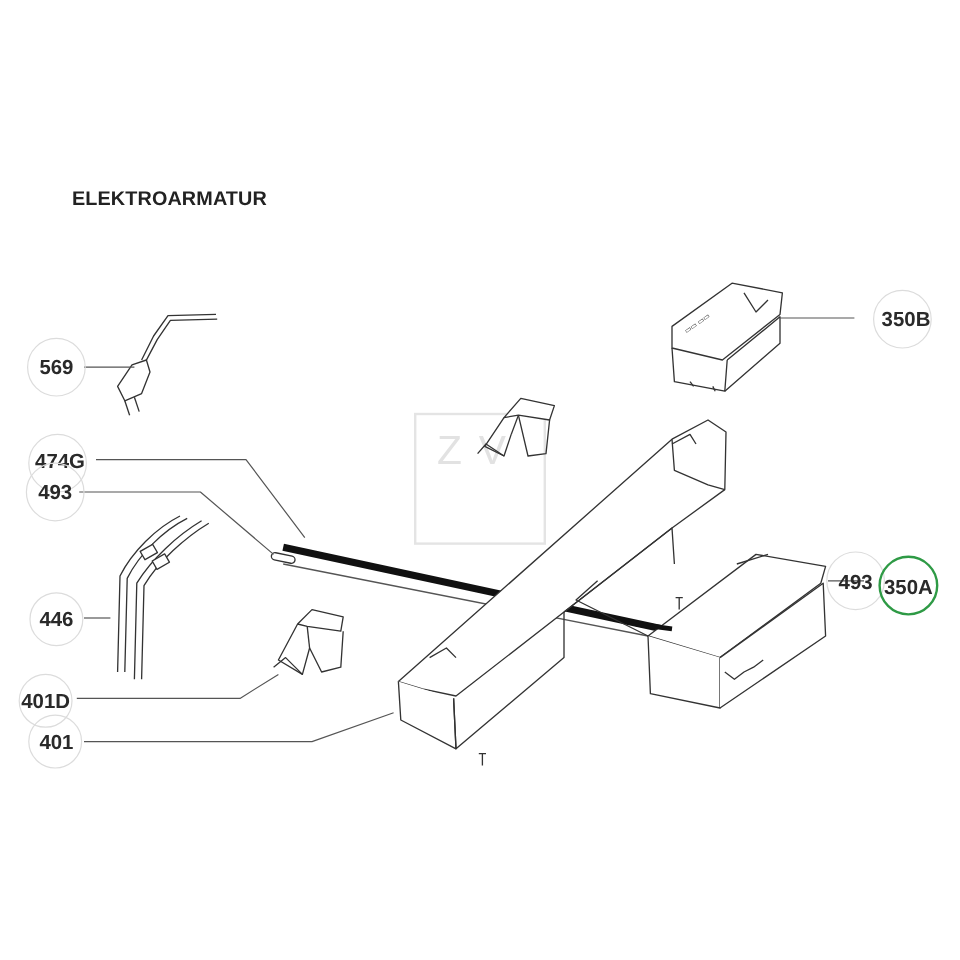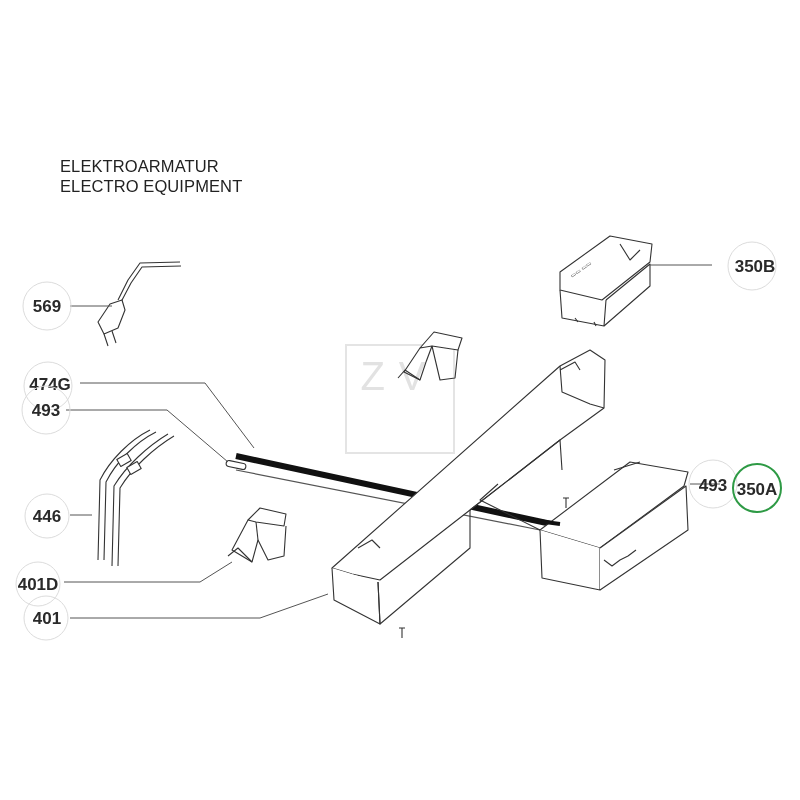--- a/index.html
+++ b/index.html
@@ -1,28 +1,27 @@
 <!DOCTYPE html>
 <html><head>
 <meta charset="utf-8">
 <style>
   html, body { margin:0; padding:0; background:#ffffff; }
   body { width:800px; height:800px; position:relative; overflow:hidden; font-family:"Liberation Sans", sans-serif; }
-  .title { position:absolute; left:60px; top:156px; font-weight:normal; font-size:16.5px; line-height:20px; color:#222; letter-spacing:0.1px; }
+  .title { position:absolute; left:60px; top:156px; font-weight:bold; font-size:16.5px; line-height:20px; color:#222; letter-spacing:0.1px; }
   .title div { white-space:nowrap; }
   svg.diagram { position:absolute; left:0; top:0; }
   .callout-label { font-family:"Liberation Sans", sans-serif; font-weight:bold; font-size:17px; fill:#2a2a2a; }
-  .wm { position:absolute; left:345px; top:344px; width:110px; height:110px; border:2px solid #e4e4e4; box-sizing:border-box; color:#e2e2e2; font-family:"Liberation Sans", sans-serif; font-size:40px; letter-spacing:14px; text-align:center; line-height:44px; padding-top:8px; pointer-events:none; }
+  .wm { position:absolute; left:345px; top:344px; width:110px; height:110px; border:2px solid #e4e4e4; box-sizing:border-box; color:#e2e2e2; font-family:"Liberation Sans", sans-serif; font-size:34px; letter-spacing:14px; text-align:center; line-height:44px; padding-top:8px; pointer-events:none; }
 </style>
 </head>
 <body>
 
 <div class="title">
   <div>ELEKTROARMATUR</div>
-  <div>ELECTRO EQUIPMENT</div>
 </div>
 
 <div class="wm">
   <div>ZV</div>
 </div>
 
 <svg class="diagram" width="800" height="800" viewBox="0 0 800 800" xmlns="http://www.w3.org/2000/svg">
   <g fill="none" stroke="#333" stroke-width="1.1" stroke-linejoin="round">
 
     <g>

